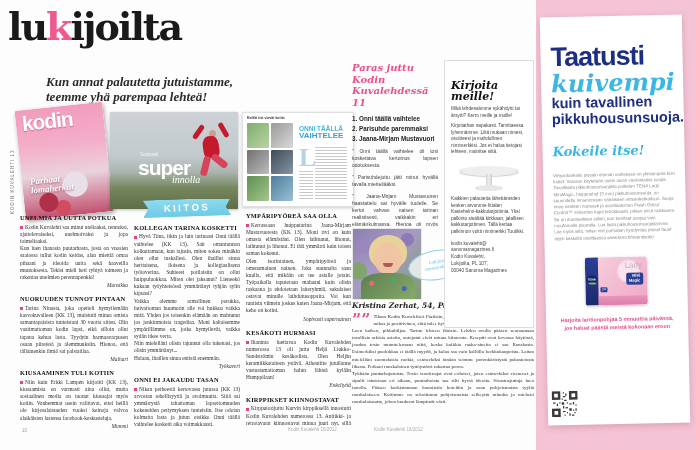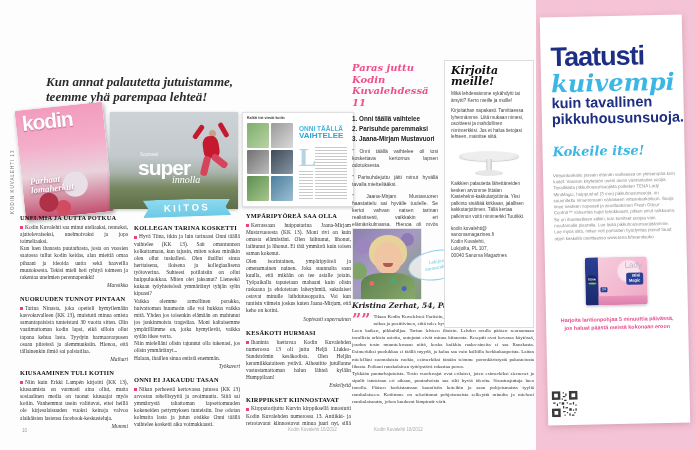--- a/index.html
+++ b/index.html
@@ -108,21 +108,21 @@
          display:flex;align-items:center;justify-content:center;text-align:center;transform:rotate(-10deg);}
   .caption{position:absolute;left:352px;top:301px;font-family:"DejaVu Serif",serif;font-weight:bold;
            font-style:italic;font-size:7.5px;color:#222;}
   .interview{position:absolute;left:352px;top:313px;width:182px;height:106px;overflow:hidden;
              font-size:5px;line-height:1.42;color:#333;text-align:justify;}
   .bigquote{float:left;font-family:"DejaVu Serif",serif;font-weight:bold;font-size:16px;line-height:.8;
             color:#ee4f8c;margin:1px 3px 0 0;}
 
   
   .write-box{position:absolute;left:444px;top:60px;width:90px;height:268px;box-sizing:border-box;
-             border:1px solid #ddd;padding:4px 6px;background:#fff;overflow:hidden;}
+             border:1px solid #ddd;padding:19px 6px;background:#fff;overflow:hidden;}
   .write-title{font-family:"DejaVu Serif",serif;font-weight:bold;font-style:italic;font-size:11px;line-height:1;color:#111;}
   .write-p{font-family:"Liberation Sans",sans-serif;font-size:4.7px;line-height:1.4;color:#444;margin:4px 0 0;}
   .cake{position:relative;width:64px;height:30px;margin:6px auto 2px;}
   .cake-plate{position:absolute;left:2px;top:4px;width:60px;height:10px;border-radius:50%;
               background:radial-gradient(ellipse at 50% 40%,#eee 0 60%,#c9c9c9 100%);box-shadow:0 1px 1px rgba(0,0,0,.2);}
   .cake-stem{position:absolute;left:29px;top:12px;width:6px;height:12px;background:linear-gradient(90deg,#d5d5d5,#efefef,#c9c9c9);}
   .cake-base{position:absolute;left:18px;top:23px;width:28px;height:6px;border-radius:50%;
              background:radial-gradient(ellipse at 50% 40%,#e7e7e7 0 60%,#bdbdbd 100%);}
   .contact{font-family:"Liberation Sans",sans-serif;font-size:4.7px;line-height:1.45;color:#444;margin-top:5px;}
 
@@ -168,20 +168,21 @@
   .pack-band{position:absolute;left:13px;bottom:0;width:49px;height:9px;background:linear-gradient(180deg,#e894ba,#dd7fae);}
   .ad-tagline{font-family:"Liberation Sans",sans-serif;font-weight:bold;font-size:5.4px;line-height:1.5;
               color:#e64b8d;text-align:center;margin-top:10px;}
   .qr{position:absolute;left:4px;bottom:8px;width:26px;height:26px;}
 </style>
 </head>
 <body>
 
 <div class="canvas">
 
+  <div class="logo"><span>lu</span><span class="accent">k</span><span>ijoilta</span></div>
   <div class="tagline pre">Kun annat palautetta jutuistamme,
 teemme yhä parempaa lehteä!</div>
 
   <div class="side-caption">KODIN KUVALEHTI 13</div>
 
   <div class="cover">
     <div class="cover-logo">kodin</div>
     <div class="cover-headline pre">Parhaat
 lomaherkut</div>
   </div>

